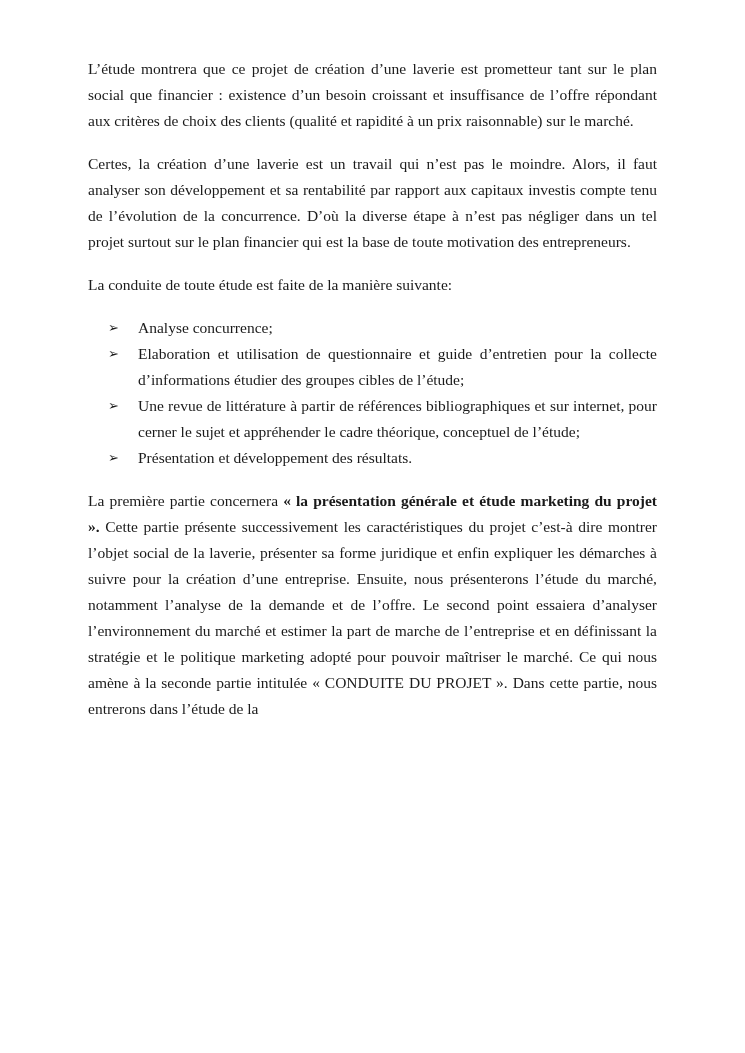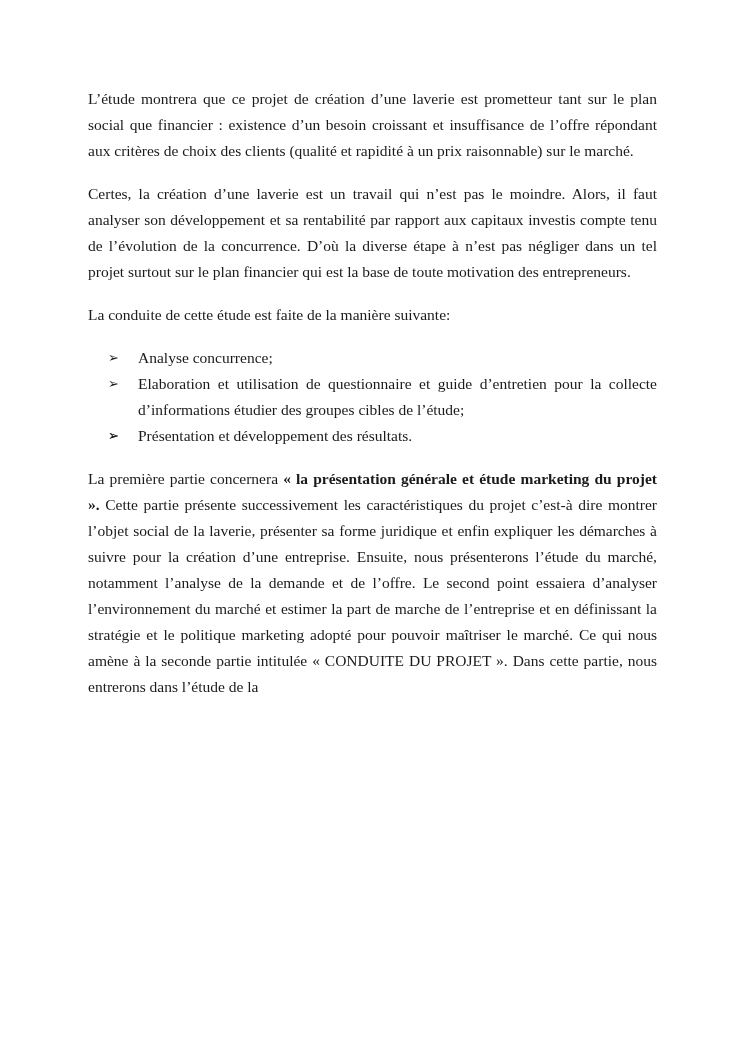--- a/index.html
+++ b/index.html
@@ -11,21 +11,21 @@
     position: relative;
     width: 745px;
     height: 873px;
     background: #ffffff;
     overflow: hidden;
     font-family: "Liberation Serif", "DejaVu Serif", serif;
     font-size: 15.5px;
     line-height: 26px;
     color: #1a1a1a;
     box-sizing: border-box;
-    padding: 86px 88px 0 88px;
+    padding: 56px 88px 0 88px;
   }
   .para {
     text-align: justify;
     margin: 0 0 17px 0;
   }
   .bullet-list {
     margin: 0 0 17px 0;
   }
   .bullet-item {
     position: relative;
@@ -58,33 +58,34 @@
 </head>
 <body>
 
 <div class="page">
 
   <p class="para">L’étude montrera que ce projet de création d’une laverie est prometteur tant sur le plan social que financier : existence d’un besoin croissant et insuffisance de l’offre répondant aux critères de choix des clients (qualité et rapidité à un prix raisonnable) sur le marché.</p>
 
   <p class="para">Certes, la création d’une laverie est un travail qui n’est pas le moindre. Alors, il faut analyser son développement et sa rentabilité par rapport aux capitaux investis compte tenu de l’évolution de la concurrence. D’où la diverse étape à n’est pas négliger dans un tel projet surtout sur le plan financier qui est la base de toute motivation des entrepreneurs.</p>
 
 
-  <p class="para">La conduite de cette étude est faite de la manière suivante:</p>
+  <p class="para">La conduite de toute étude est faite de la manière suivante:</p>
 
   <div class="bullet-list">
     <div class="bullet-item">
       <span class="bullet-marker">➢</span>
       <span>Analyse concurrence;</span>
     </div>
     <div class="bullet-item">
       <span class="bullet-marker">➢</span>
       <span>Elaboration et utilisation de questionnaire et guide d’entretien pour la collecte d’informations étudier des groupes cibles de l’étude;</span>
     </div>
     <div class="bullet-item">
       <span class="bullet-marker">➢</span>
+      <span>Une revue de littérature à partir de références bibliographiques et sur internet, pour cerner le sujet et appréhender le cadre théorique, conceptuel  de l’étude;</span>
     </div>
     <div class="bullet-item">
       <span class="bullet-marker">➢</span>
       <span>Présentation et développement des résultats.</span>
     </div>
   </div>
 
 
 
   <p class="para"><span>La première partie concernera </span><span class="bold">« la présentation générale et étude marketing du projet ».</span><span> Cette partie présente successivement les caractéristiques du projet c’est-à dire montrer l’objet social de la laverie, présenter sa forme juridique et enfin expliquer les démarches à suivre pour la création d’une entreprise. Ensuite, nous présenterons l’étude du marché, notamment l’analyse de la demande et de l’offre. Le second point essaiera d’analyser l’environnement du marché et estimer la part de marche de l’entreprise et en définissant la stratégie et le politique marketing adopté pour pouvoir maîtriser le marché. Ce qui nous amène à la seconde partie intitulée « CONDUITE DU PROJET ». Dans cette partie, nous entrerons dans l’étude de la</span></p>

